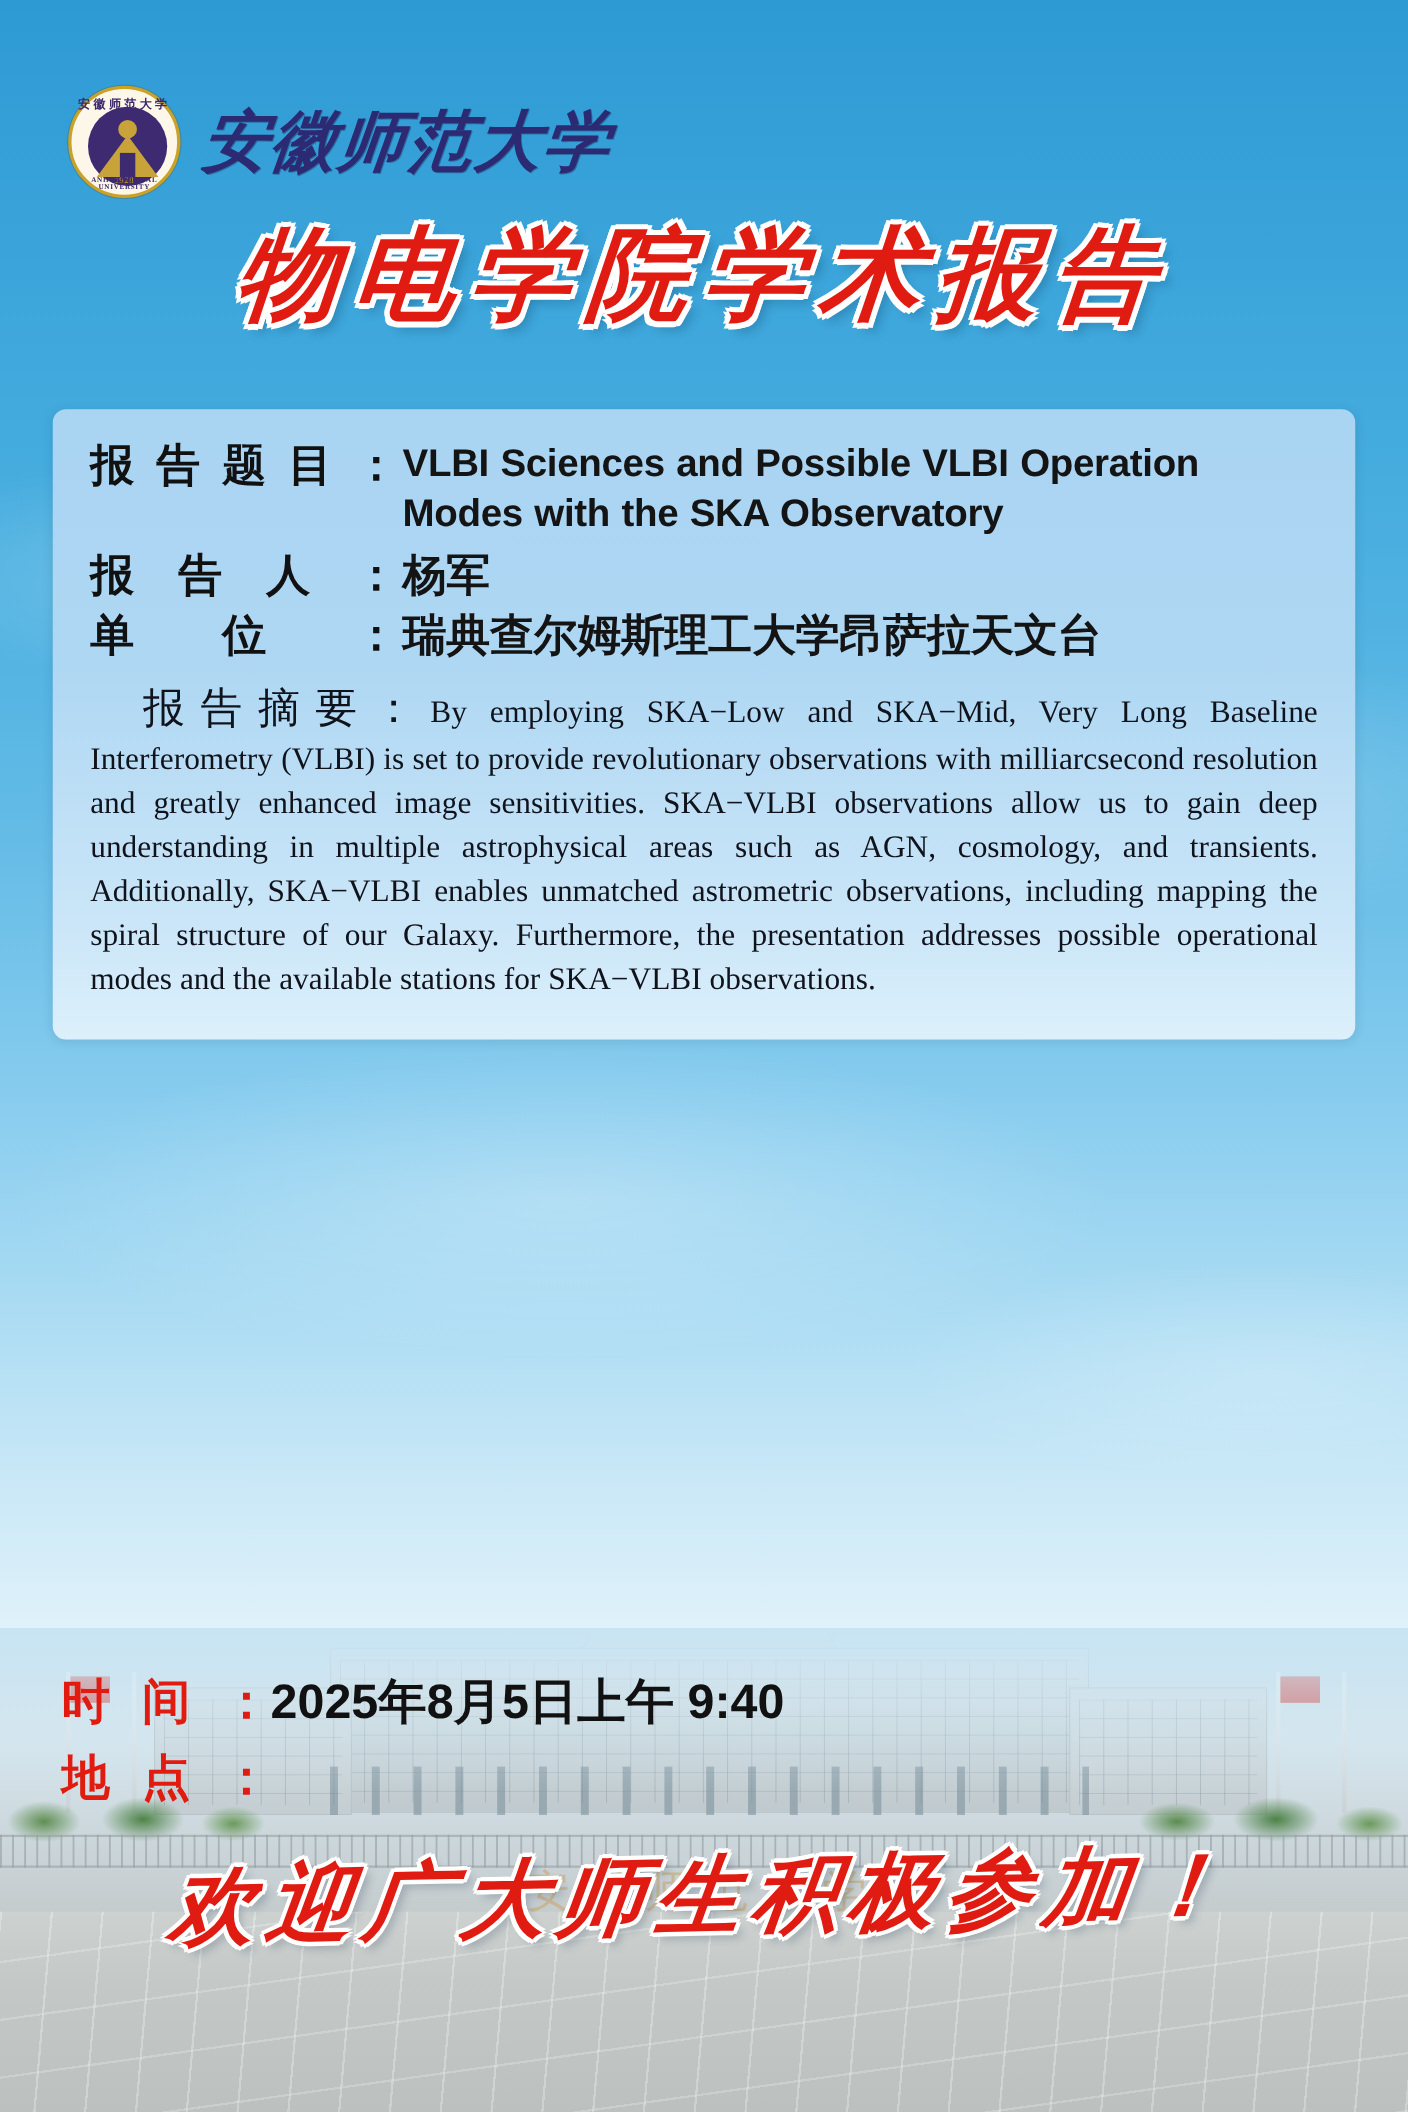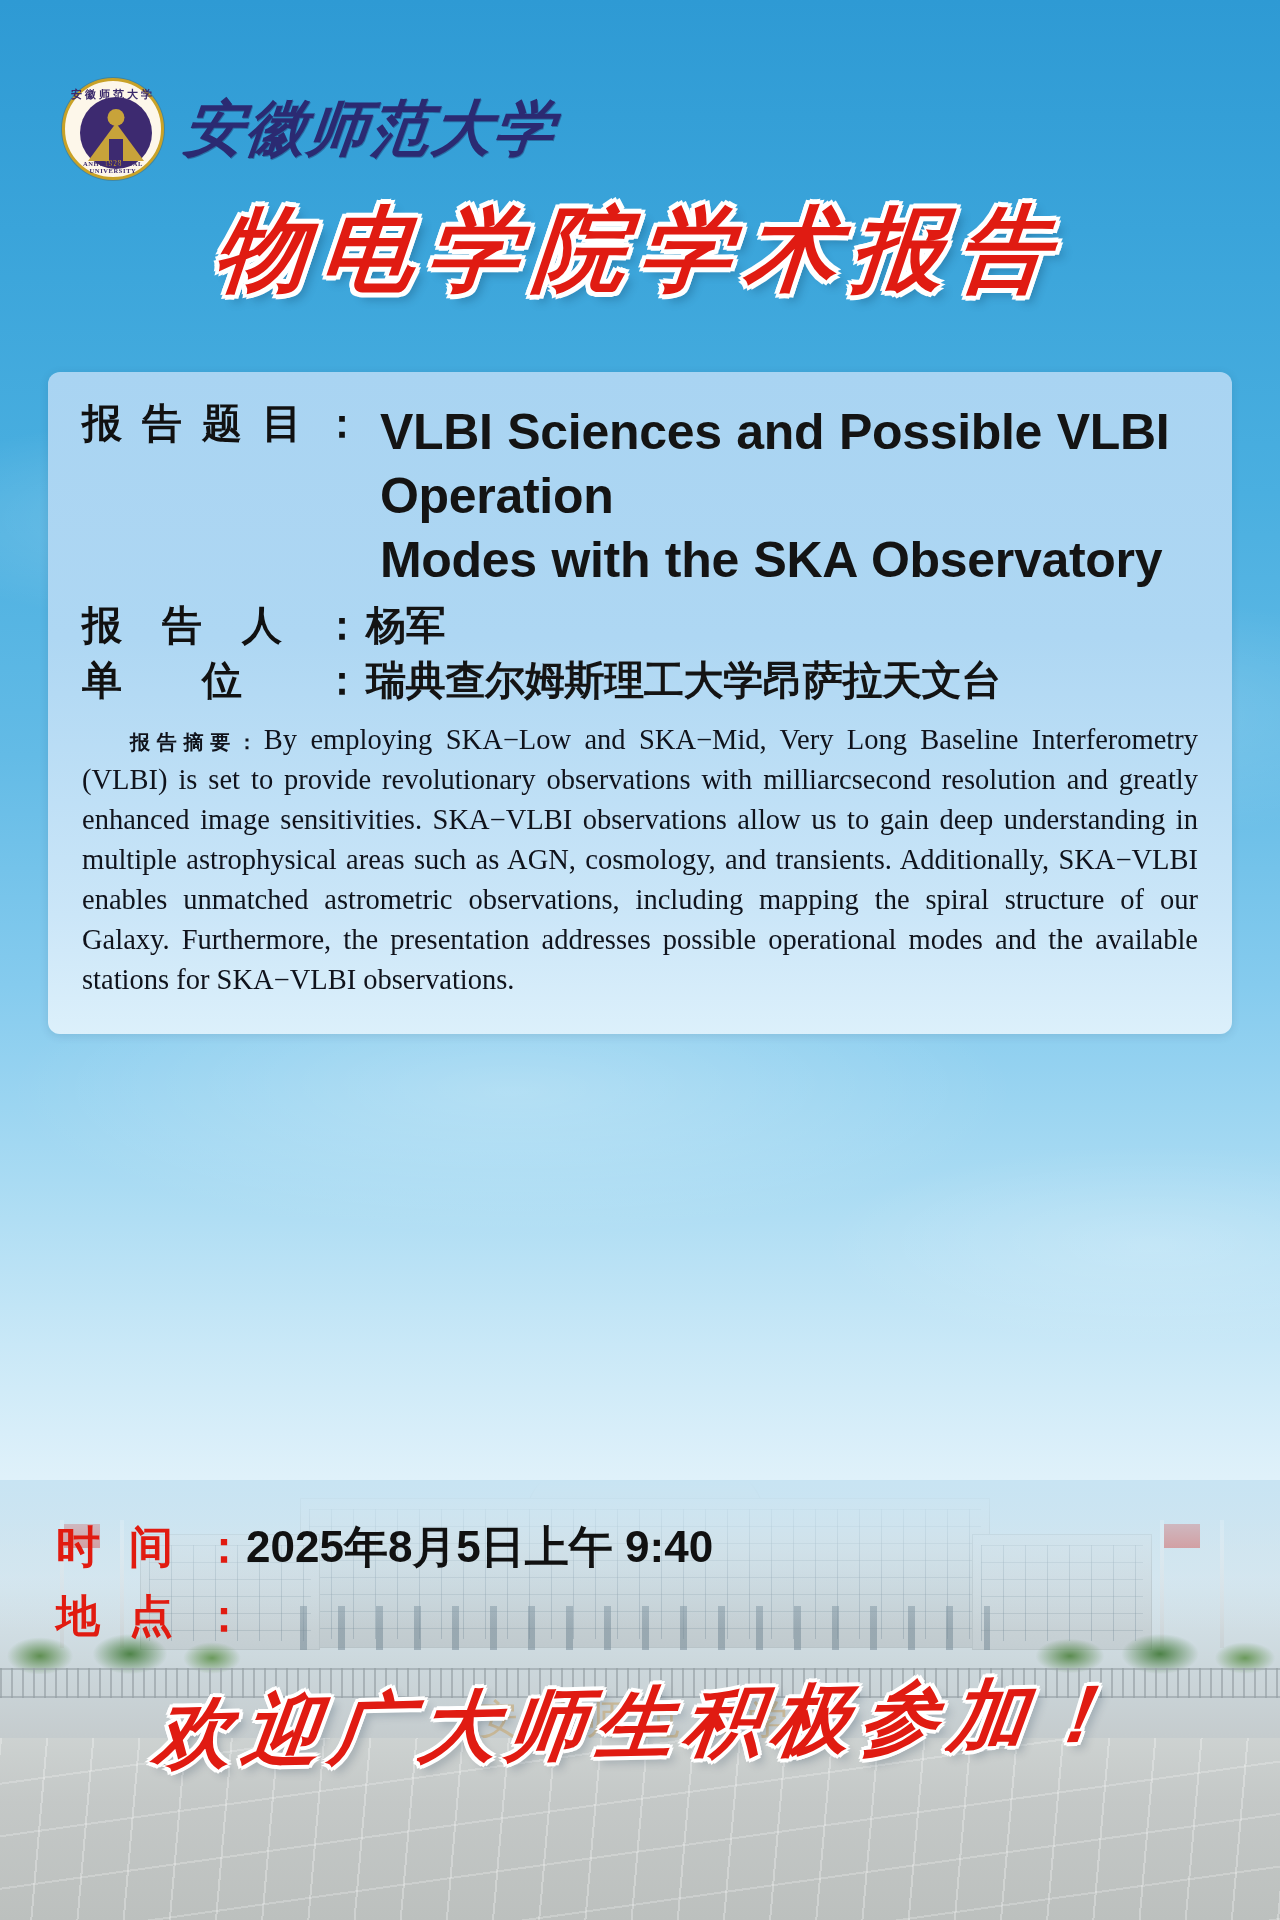--- a/index.html
+++ b/index.html
@@ -254,46 +254,45 @@
   .kv-label .lbl-char { display: inline-block; }
   .kv-label .colon { margin-left: 0; }
   .kv-value {
     flex: 1;
     font-size: 38px;
     font-weight: bold;
     letter-spacing: -0.3px;
     color: #141414;
   }
   .kv-value.title-en {
-    font-size: 50px;
+    font-size: 35px;
     line-height: 1.28;
     word-spacing: 1px;
-    margin-left: 14px;
   }
   .kv-value .line2 { display: block; }
   .kv-value.cn { font-size: 40px; }
 
   .row-title { margin-bottom: 4px; }
   .row-speaker { margin-top: 10px; }
   .row-unit { margin-top: 8px; }
 
   
   .para {
     font-family: "Liberation Serif", serif;
     color: #10131c;
     font-size: 28.5px;
     line-height: 1.40;
     text-align: justify;
     text-justify: inter-word;
     margin-top: 16px;
     text-indent: 48px;
   }
   .para .lead {
-    font-weight: bold;
-    font-size: 20px;
+    font-weight: normal;
+    font-size: 38px;
     letter-spacing: .5px;
   }
   .para.bio {
     margin-top: 12px;
     font-size: 29px;
     line-height: 1.38;
   }
 
   
   .meta {

